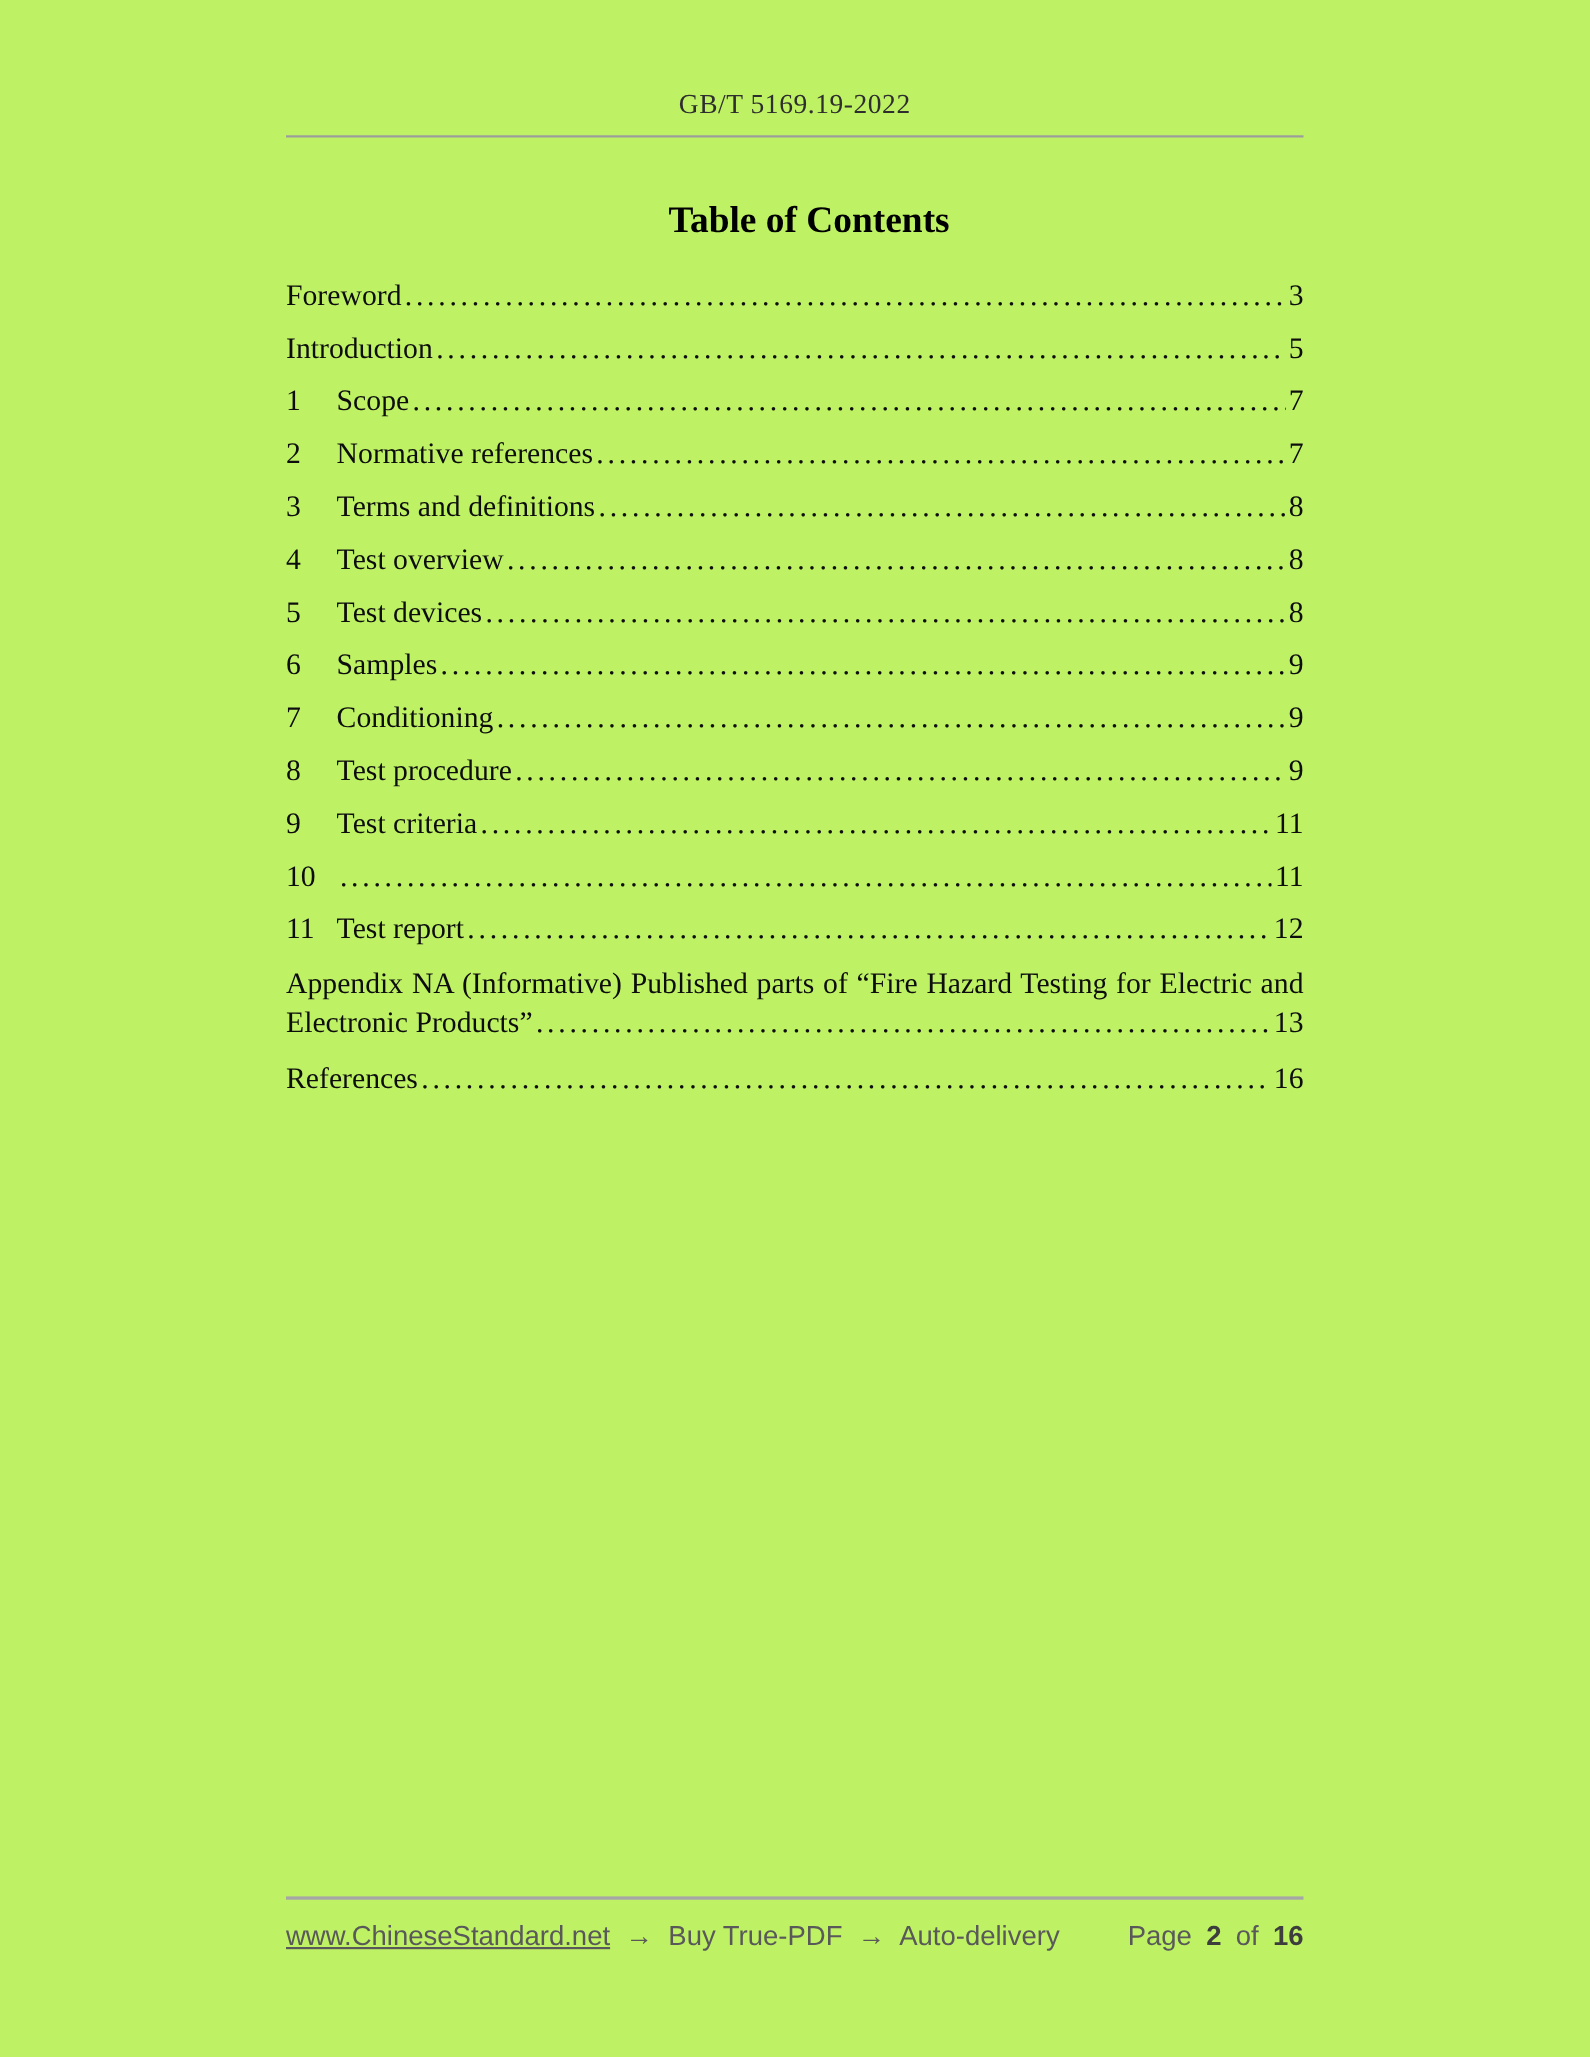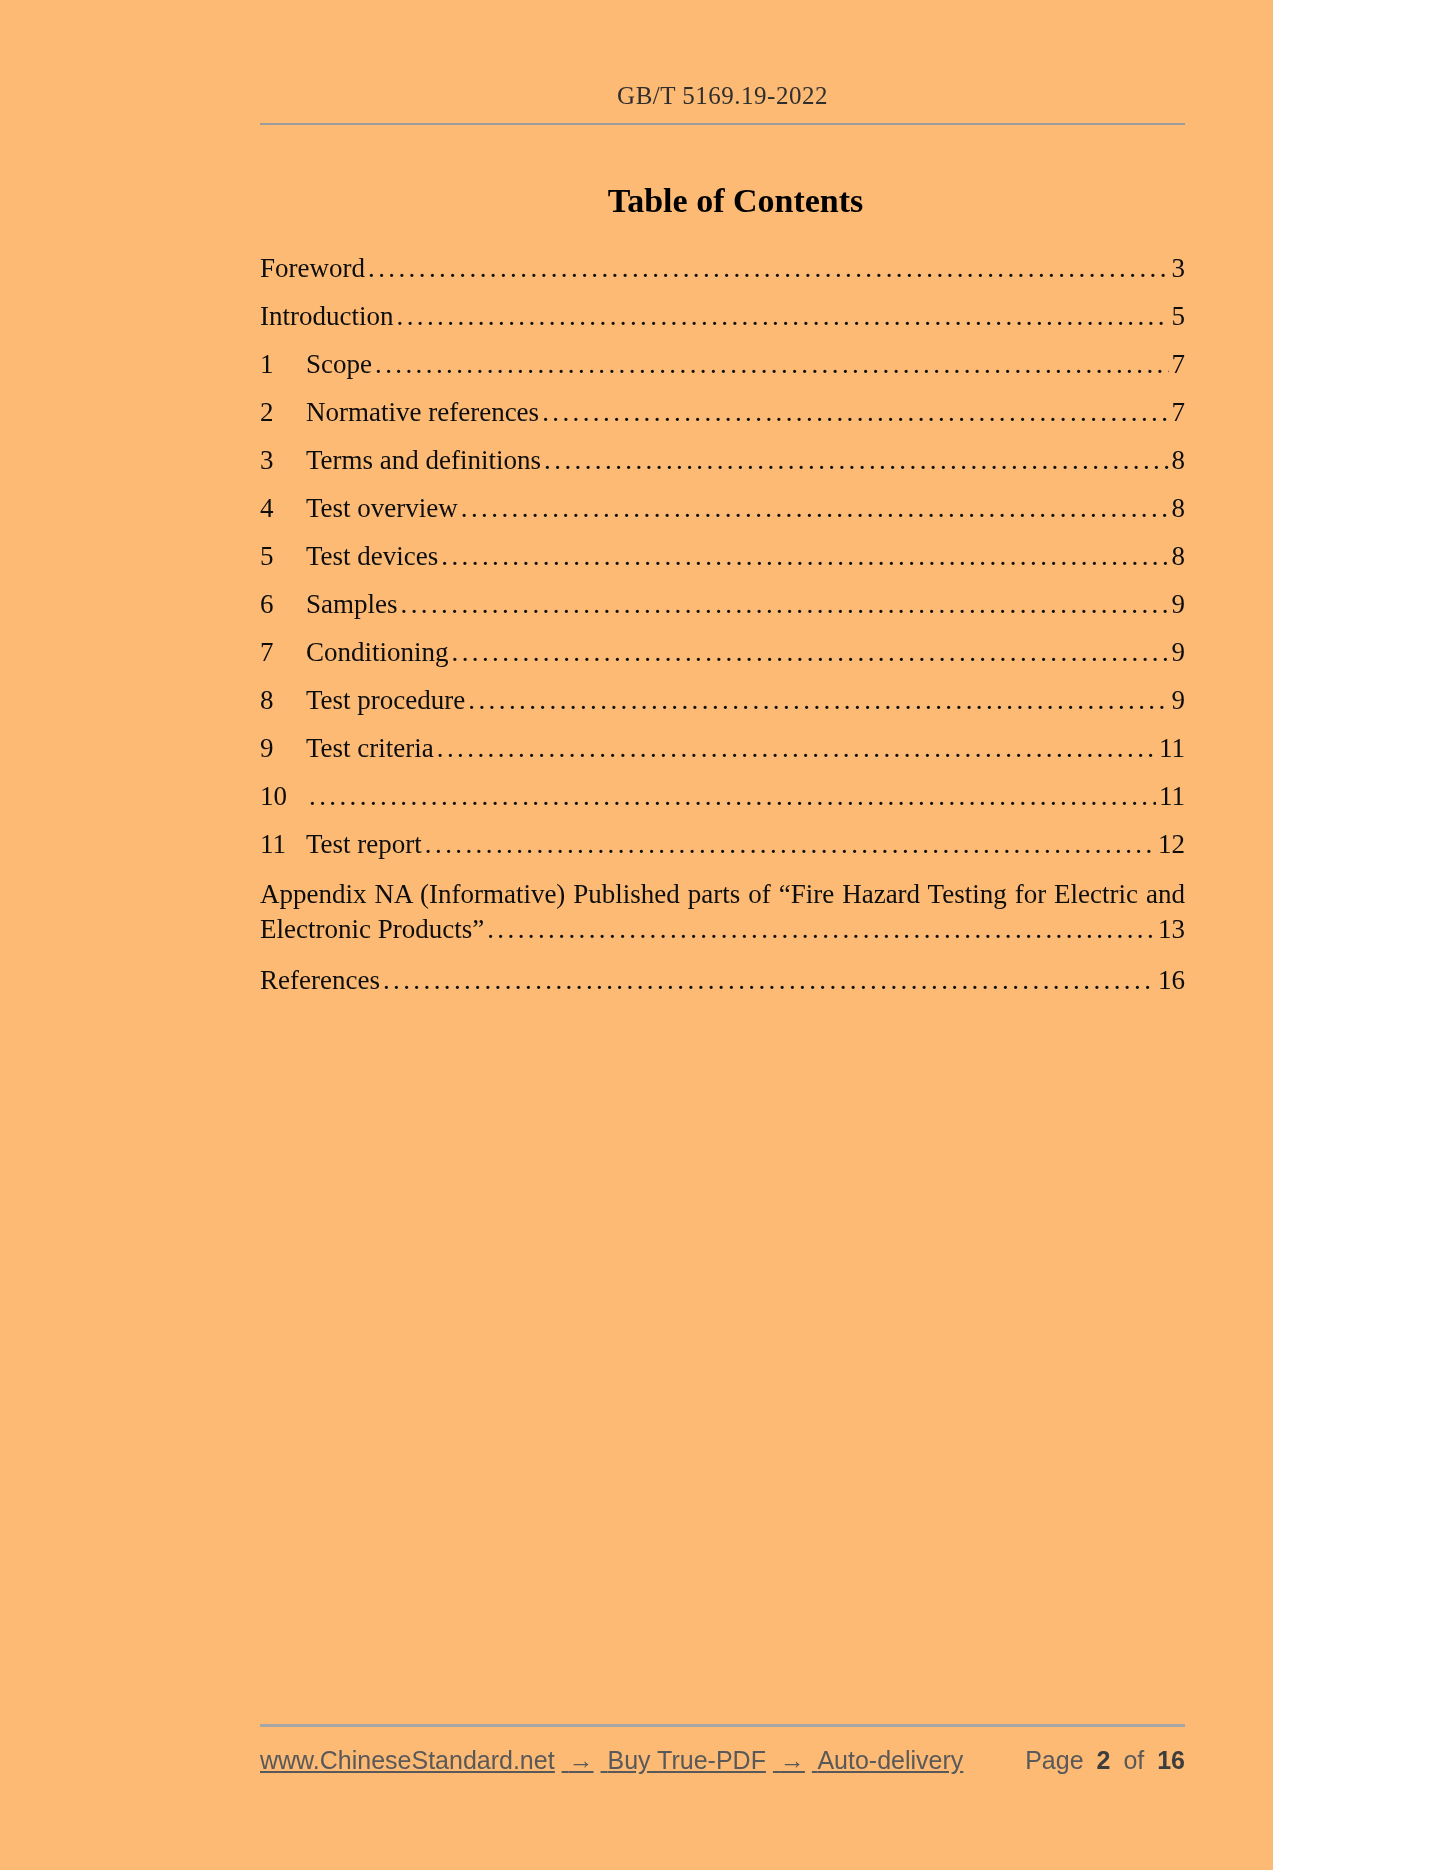--- a/index.html
+++ b/index.html
@@ -2,23 +2,23 @@
 <html><head>
 <meta charset="utf-8">
 <style>
   html, body {
     margin: 0;
     padding: 0;
     background: #ffffff;
   }
   .page {
     position: relative;
-    width: 1273px;
+    width: 1445px;
     height: 1870px;
-    background: #fdba74;
+    background: #bef264;
     font-family: "Liberation Serif", "DejaVu Serif", serif;
     overflow: hidden;
   }
   
   .header-code {
     position: absolute;
     top: 82px;
     left: 260px;
     width: 925px;
     text-align: center;
@@ -103,21 +103,21 @@
     top: 1746px;
     left: 260px;
     width: 925px;
     display: flex;
     justify-content: space-between;
     align-items: baseline;
     font-family: "Liberation Sans", "DejaVu Sans", sans-serif;
     font-size: 25px;
     color: #595959;
   }
-  .footer-left { white-space: nowrap; text-decoration: underline; }
+  .footer-left { white-space: nowrap; }
   .footer-left > * { margin-right: 7px; }
   .footer-link {
     color: #595959;
     text-decoration: underline;
     cursor: pointer;
   }
   .footer-arrow { color: #595959; }
   .footer-right { white-space: nowrap; }
   .footer-right > * { margin-left: 6px; }
   .footer-right b { color: #3d3d3d; font-weight: bold; }

